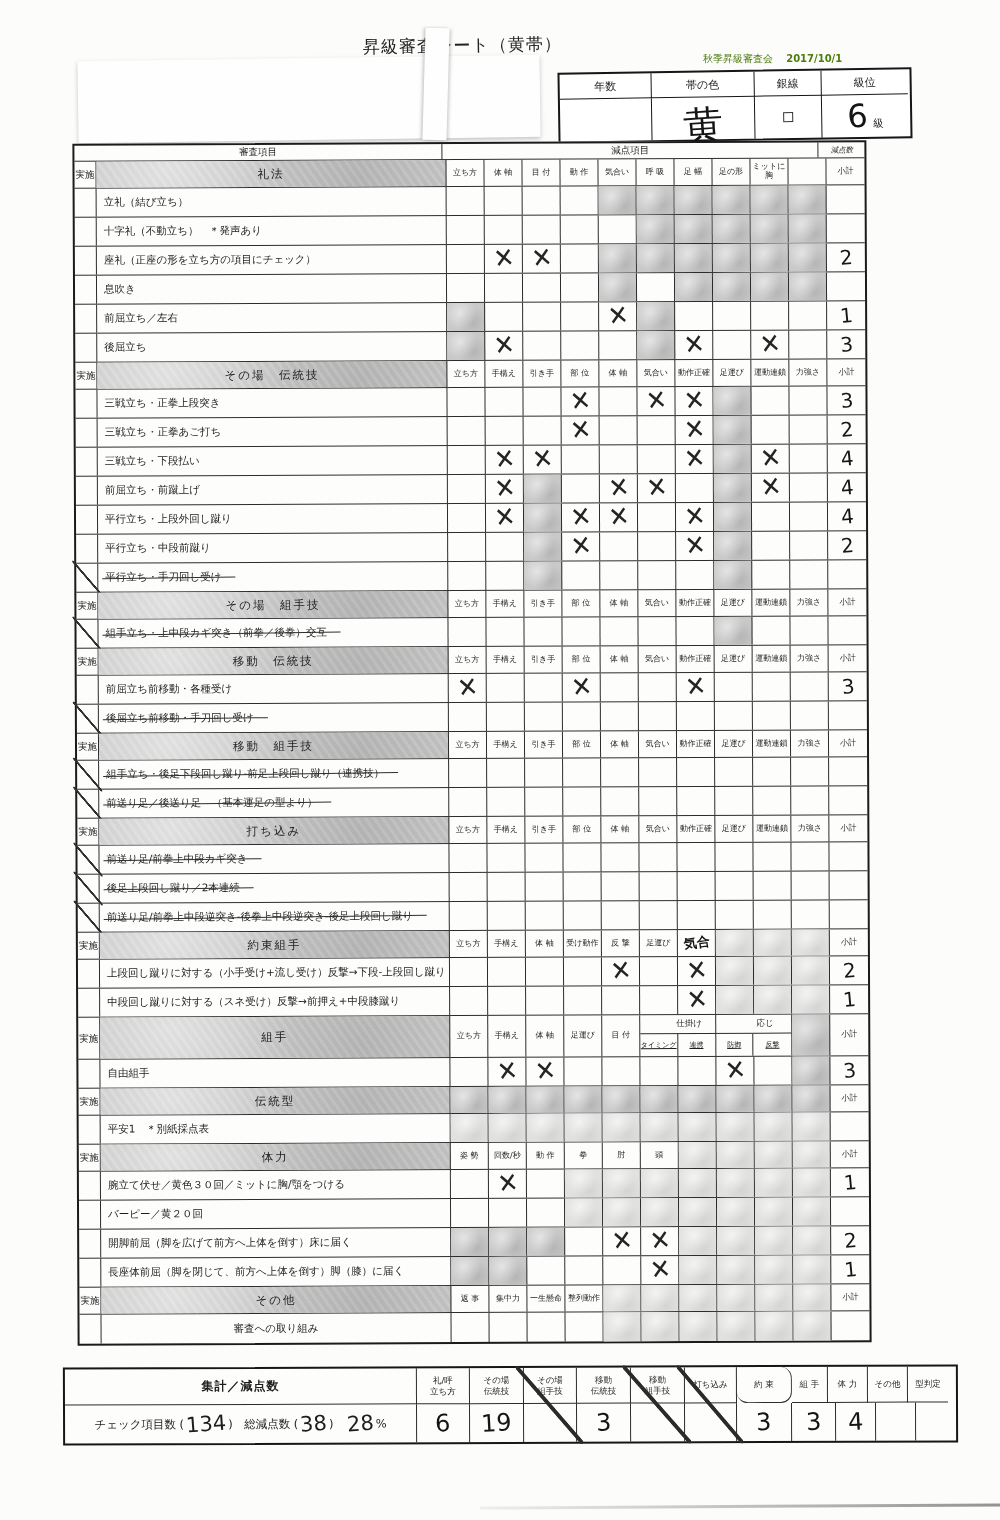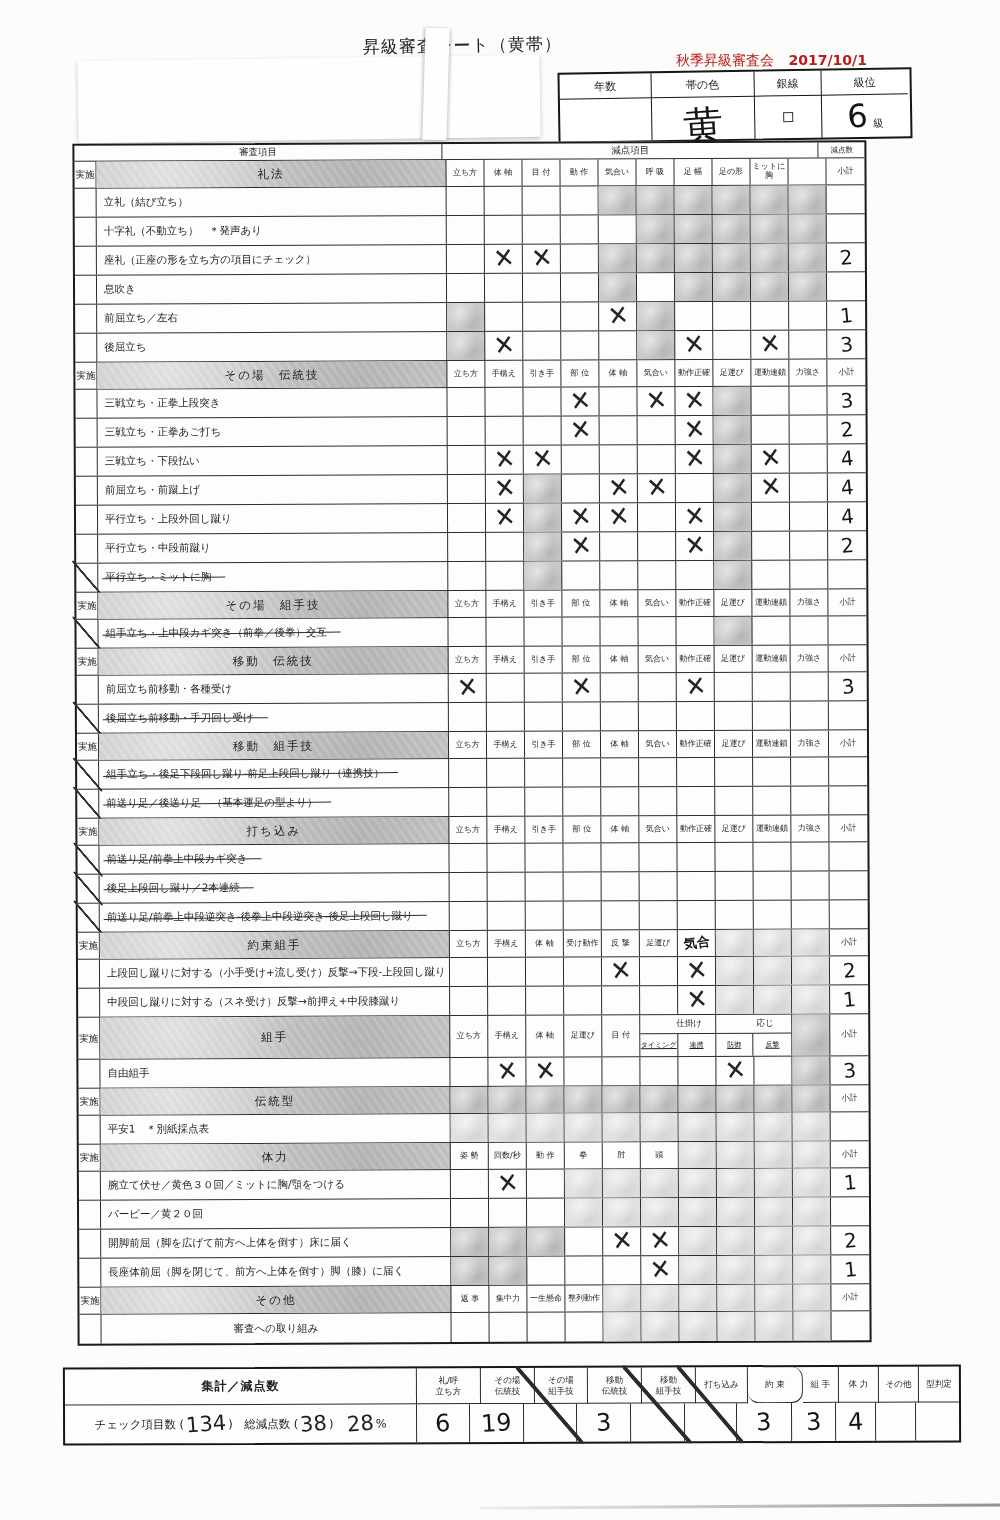--- a/index.html
+++ b/index.html
@@ -2,21 +2,21 @@
 <html><head>
 <meta charset="utf-8">
 <style>
   html,body{margin:0;padding:0;background:#ffffff;}
   .sheet{position:relative;width:1000px;height:1520px;background:#fcfcfa;overflow:hidden;
          font-family:"DejaVu Sans",sans-serif;color:#1d1d1d;}
 
   
   .doc-title{position:absolute;left:363px;top:34px;font-size:17px;letter-spacing:1px;
              color:#222;transform:rotate(-1deg);white-space:nowrap;}
-  .event-line{position:absolute;left:676px;top:52px;font-size:14px;color:#b91c1c;white-space:nowrap;}
+  .event-line{position:absolute;left:703px;top:52px;font-size:10px;color:#4d7c0f;white-space:nowrap;}
   .event-line b{font-weight:600;margin-left:10px;}
 
   .info-table{position:absolute;left:558px;top:70px;width:350px;border:2px solid #161616;
               transform:rotate(-0.9deg);background:#fff;}
   .info-hrow,.info-vrow{display:flex;}
   .info-hrow .icell{height:25px;font-size:11px;display:flex;align-items:center;justify-content:center;
      border-right:1.5px solid #161616;border-bottom:1.5px solid #161616;box-sizing:border-box;}
   .info-vrow .icell{height:42px;display:flex;align-items:center;justify-content:center;
      border-right:1.5px solid #161616;box-sizing:border-box;position:relative;}
   .icell:last-child{border-right:none !important;}
@@ -133,21 +133,21 @@
     </div>
   </div>
 
   <div class="paper paperA"></div>
   <div class="paper paperB"></div>
 
   <div class="gridtable" id="maintable">
       <div class="mrow" style="height: 16px;">
         <div class="cell tophead" style="width: 372px;">審査項目</div>
         <div class="cell tophead" style="width: 380px;">減点項目</div>
-        <div class="cell last" style="width: 46px; font-size: 7.5px;">減点数</div>
+        <div class="cell last" style="width: 46px; font-size: 7.5px; font-style: italic;">減点数</div>
       </div>
       <div class="mrow" style="height: 27px;">
         <div class="cell c-jisshi">実施</div>
         <div class="cell c-item secbar sec-label" style="justify-content: center; padding-left: 0px;">礼法</div>
         <div class="cell c-col">立ち方</div>
         <div class="cell c-col">体 軸</div>
         <div class="cell c-col">目 付</div>
         <div class="cell c-col">動 作</div>
         <div class="cell c-col">気合い</div>
         <div class="cell c-col">呼 吸</div>
@@ -442,21 +442,21 @@
         <div class="cell c-col"></div>
         <div class="cell c-col c-sub last">
           <div class="subhw">2</div>
         </div>
       </div>
       <div class="mrow" style="height: 29px;">
         <div class="cell c-jisshi">
           <div class="slashmark"></div>
         </div>
         <div class="cell c-item">
-          <span class="strk">平行立ち・ミットに胸</span>
+          <span class="strk">平行立ち・手刀回し受け</span>
         </div>
         <div class="cell c-col"></div>
         <div class="cell c-col"></div>
         <div class="cell c-col shade"></div>
         <div class="cell c-col"></div>
         <div class="cell c-col"></div>
         <div class="cell c-col"></div>
         <div class="cell c-col"></div>
         <div class="cell c-col shade"></div>
         <div class="cell c-col"></div>
@@ -949,21 +949,21 @@
         <div class="cell c-col shade-light"></div>
         <div class="cell c-col shade-light"></div>
         <div class="cell c-col shade-light"></div>
         <div class="cell c-col c-sub last"></div>
       </div>
     </div>
 
   <div class="sumtable" id="sumtable">
       <div class="srow">
         <div class="scell s-head s-label sum-title">集計／減点数</div>
-        <div class="scell s-head" style="width: 64px;">
+        <div class="scell s-head" style="width: 53px;">
           <div>
             <div>礼/呼</div>
             <div>立ち方</div>
           </div>
         </div>
         <div class="scell s-head" style="width: 54px;">
           <div>
             <div>その場</div>
             <div>伝統技</div>
           </div>

